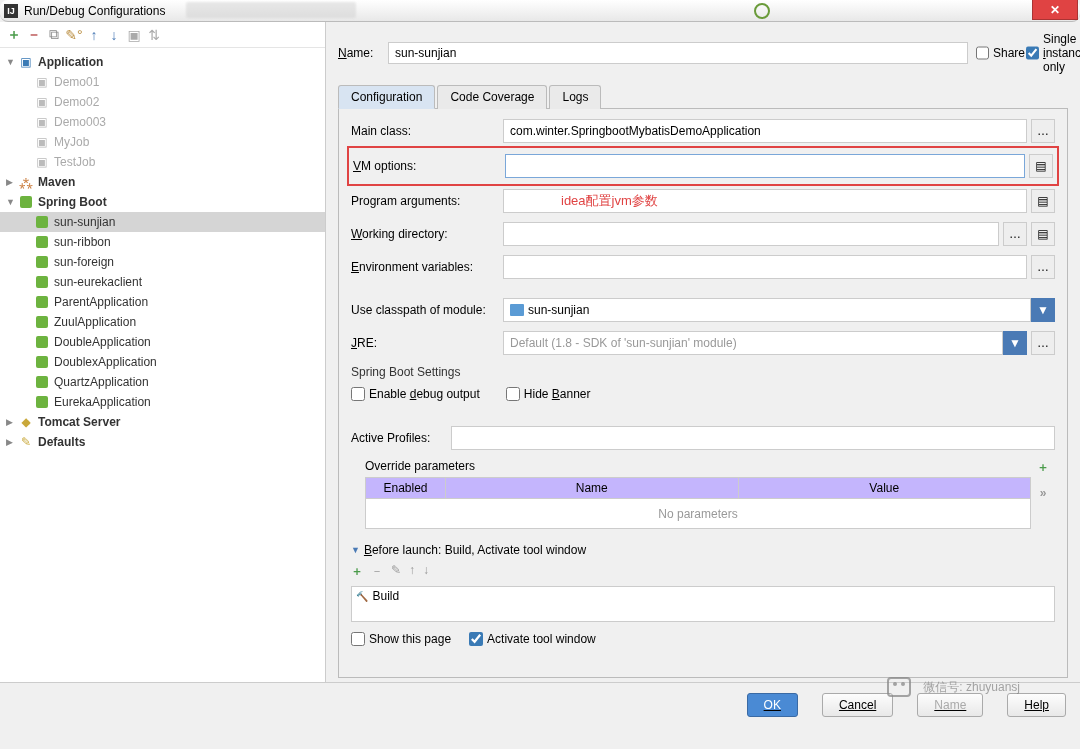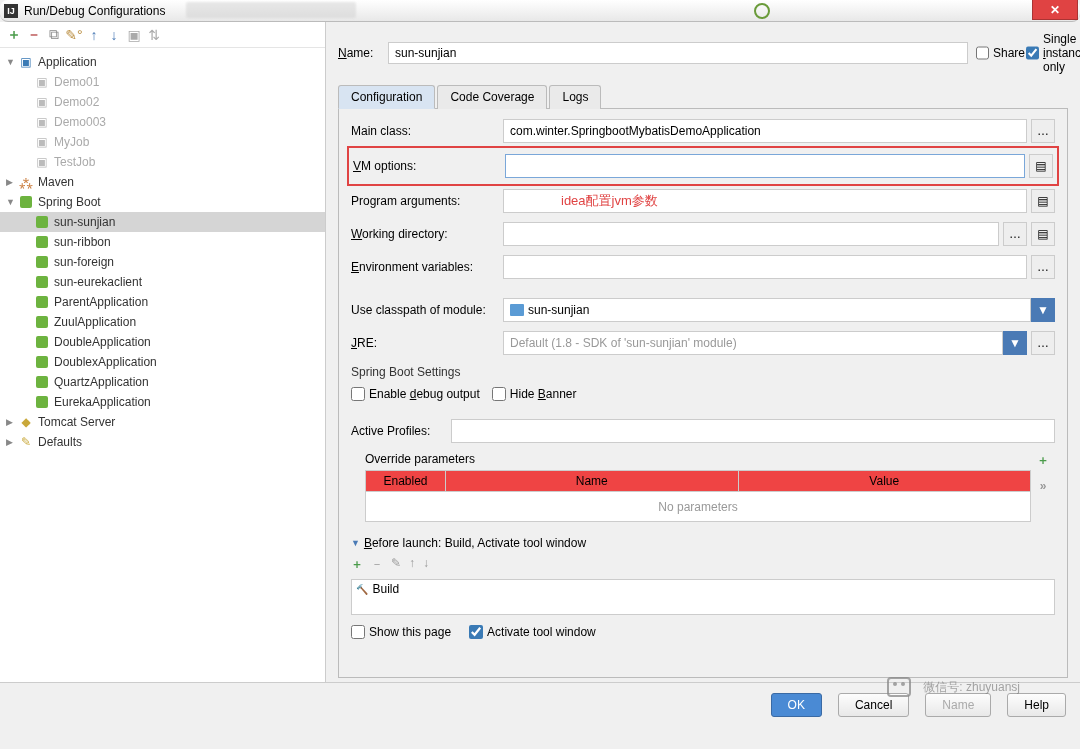--- a/index.html
+++ b/index.html
@@ -24,57 +24,57 @@
 .tnode.sel{background:#d5d5d5;}
 .tnode .exp{width:12px;color:#888;font-size:9px;}
 .tnode .icon{width:16px;height:14px;display:flex;align-items:center;justify-content:center;margin-right:4px;}
 .ico-app{color:#3a7ab5;}
 .ico-gray{color:#bbb;}
 .ico-mvn{color:#c97a3a;}
 .ico-sb{width:12px;height:12px;background:#6db33f;border-radius:2px;position:relative;}
 .ico-tc{color:#c9a83a;}
 .ico-def{color:#c9a83a;}
 .tnode .lbl{color:#333;}
-.tnode.bold .lbl{font-weight:normal;}
+.tnode.bold .lbl{font-weight:bold;}
 .tnode.faded .lbl{color:#aaa;}
 .rightpane{flex:1;background:#f0f0f0;padding:10px 12px 4px 12px;display:flex;flex-direction:column;}
 .namerow{display:flex;align-items:center;gap:8px;margin-bottom:10px;}
 .namerow label{width:42px;}
 .namerow input{flex:1;height:22px;border:1px solid #ccc;padding:0 6px;background:#fff;}
 .chk{display:flex;align-items:center;gap:4px;}
 .chk input{width:14px;height:14px;accent-color:#3a7ab5;}
 .tabs{display:flex;border-bottom:1px solid #bbb;}
 .tab{padding:4px 12px;border:1px solid #bbb;border-bottom:none;background:#eaeaea;margin-right:2px;cursor:pointer;border-radius:3px 3px 0 0;position:relative;top:1px;}
 .tab.active{background:#d8e4f2;font-weight:normal;border-bottom:1px solid #d8e4f2;}
 .cfgbody{flex:1;border:1px solid #bbb;border-top:none;background:#f0f0f0;padding:10px 12px;overflow:auto;}
 .frow{display:flex;align-items:center;margin-bottom:9px;}
 .frow label{width:152px;}
 .frow .fld{flex:1;height:24px;border:1px solid #ccc;background:#fff;padding:0 6px;display:flex;align-items:center;}
 .frow .fld input{border:none;outline:none;width:100%;background:transparent;}
 .frow .dotbtn{width:24px;height:24px;border:1px solid #ccc;background:#eee;display:flex;align-items:center;justify-content:center;margin-left:4px;cursor:pointer;}
 .frow .combobtn{width:24px;height:24px;background:#4a7ab5;color:#fff;display:flex;align-items:center;justify-content:center;margin-left:0;cursor:pointer;}
 .vm-highlight{border:2px solid #e04343;padding:6px 4px;margin:-6px -4px 3px -4px;}
 .annot{color:#e04343;position:absolute;font-size:13px;}
 .sectitle{margin:10px 0 8px 0;color:#333;}
-.ovhdr{display:flex;background:#ef4444;border:1px solid #ccc;height:22px;}
+.ovhdr{display:flex;background:#c4b5fd;border:1px solid #ccc;height:22px;}
 .ovhdr div{padding:3px 8px;border-right:1px solid #ccc;text-align:center;}
 .ovbody{border:1px solid #ccc;border-top:none;height:30px;background:#fff;color:#999;display:flex;align-items:center;justify-content:center;position:relative;}
 .ovside{position:absolute;right:-22px;top:-22px;width:20px;}
 .ovside div{height:25px;display:flex;align-items:center;justify-content:center;color:#4a9b4a;font-weight:bold;cursor:pointer;}
 .before{margin-top:14px;}
 .before .bhdr{display:flex;align-items:center;gap:4px;cursor:pointer;}
 .before .bhdr .tri{color:#4a7ab5;font-size:9px;}
 .btoolbar{display:flex;gap:8px;margin:6px 0;}
 .btoolbar span{color:#999;cursor:pointer;}
 .btoolbar .pls{color:#4a9b4a;font-weight:bold;}
 .blist{border:1px solid #ccc;background:#fff;height:36px;padding:2px 4px;}
 .blist .bi{display:flex;align-items:center;gap:4px;}
 .blist .bi .bico{color:#4a9b4a;font-size:10px;}
 .botchk{display:flex;gap:18px;margin-top:10px;}
-.footer{height:44px;background:#f0f0f0;border-top:1px solid #ccc;display:flex;align-items:center;justify-content:flex-end;gap:16px;padding:0 14px;}
+.footer{height:44px;background:#f0f0f0;border-top:1px solid #ccc;display:flex;align-items:center;justify-content:flex-end;gap:24px;padding:0 14px;text-decoration:underline;}
 .btn{height:24px;padding:0 16px;border:1px solid #aaa;background:linear-gradient(#fdfdfd,#e8e8e8);border-radius:3px;cursor:pointer;}
 .btn.primary{background:#4a8ad4;color:#fff;border-color:#3a6aa4;}
 .btn.dis{color:#aaa;}
 .watermark{position:absolute;right:60px;bottom:52px;color:#888;font-size:15px;display:flex;align-items:center;gap:12px;opacity:.75;}
 .wm-ico{width:24px;height:20px;border:2px solid #888;border-radius:4px;position:relative;}
 .wm-ico::before,.wm-ico::after{content:"";position:absolute;width:4px;height:4px;background:#888;border-radius:50%;top:3px;}
 .wm-ico::before{left:4px;}.wm-ico::after{right:4px;}
 u{text-decoration:underline;}
 .fold-ico{width:14px;height:12px;background:#5a9bd5;border-radius:1px;margin-right:4px;}
 </style>
@@ -291,21 +291,21 @@
       <div class="frow">
         <label><u>J</u>RE:</label>
         <div class="fld">
             <span style="color:#999">Default (1.8 - SDK of 'sun-sunjian' module)</span>
           </div>
         <div class="combobtn">▼</div>
         <div class="dotbtn">…</div>
       </div>
 
       <div class="sectitle">Spring Boot Settings</div>
-      <div style="display:flex;gap:12px;margin-bottom:18px">
+      <div style="display:flex;gap:26px;margin-bottom:25px">
         <label class="chk">
             <input type="checkbox" style="">
             <span>Enable <u>d</u>ebug output</span>
           </label>
         <label class="chk">
             <input type="checkbox" style="">
             <span>Hide <u>B</u>anner</span>
           </label>
       </div>
       <div class="frow">

